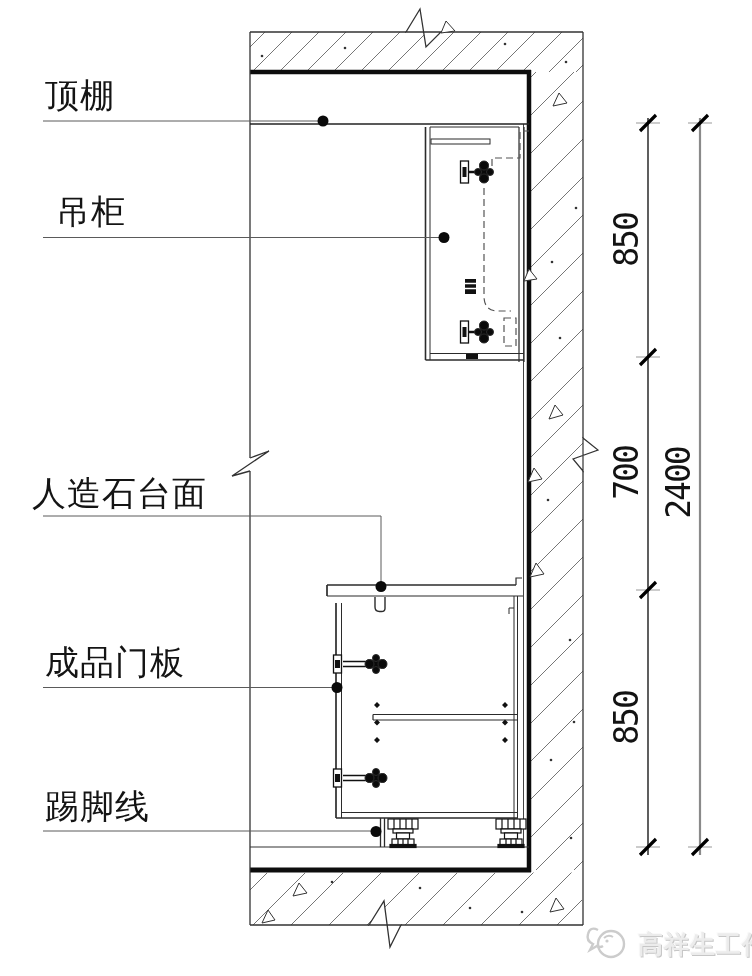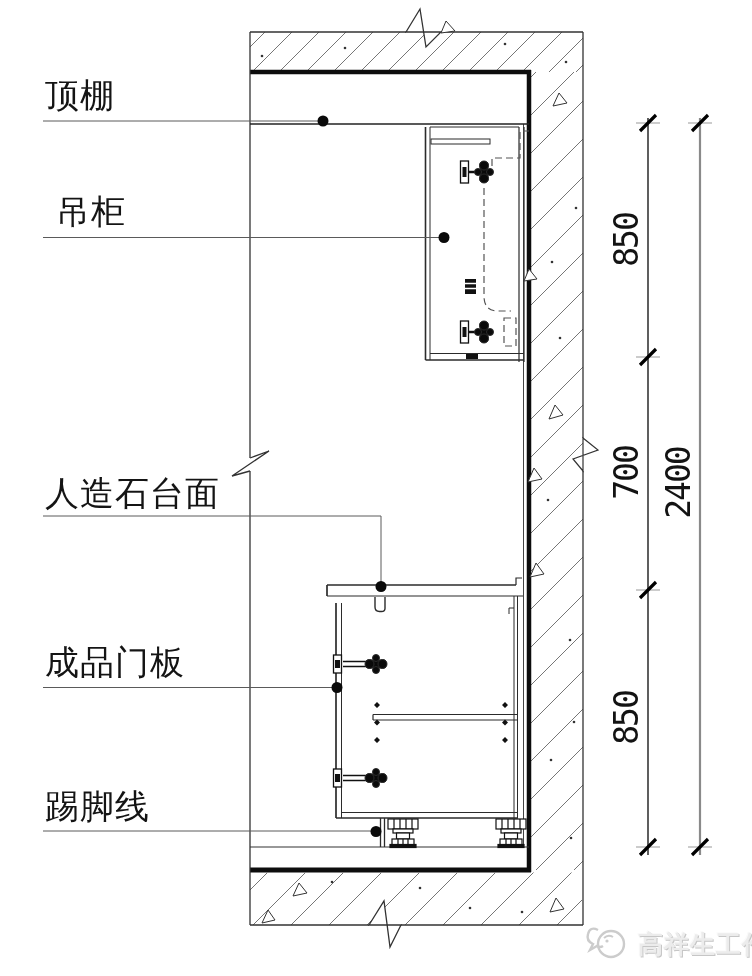--- a/index.html
+++ b/index.html
@@ -222,21 +222,21 @@
         <circle cx="420" cy="888" r="1.3"></circle>
           <circle cx="470" cy="908" r="1.3"></circle>
         <circle cx="332" cy="882" r="1.3"></circle>
           <circle cx="522" cy="912" r="1.3"></circle>
       </g>
     </g>
   </svg>
 
   <div class="cad-label" style="left:45px;top:78px">顶棚</div>
   <div class="cad-label" style="left:56px;top:194px">吊柜</div>
-  <div class="cad-label" style="left:45px;top:476px">人造石台面</div>
+  <div class="cad-label" style="left:32px;top:476px">人造石台面</div>
   <div class="cad-label" style="left:45px;top:645px">成品门板</div>
   <div class="cad-label" style="left:45px;top:789px">踢脚线</div>
 
   <div class="dim-text" style="left:567px;top:223px">850</div>
   <div class="dim-text" style="left:567px;top:456px">700</div>
   <div class="dim-text" style="left:567px;top:701px">850</div>
   <div class="dim-text total" style="left:609px;top:466px">2400</div>
 
   <div class="watermark">
     <svg width="48" height="44" viewBox="0 0 48 44">

